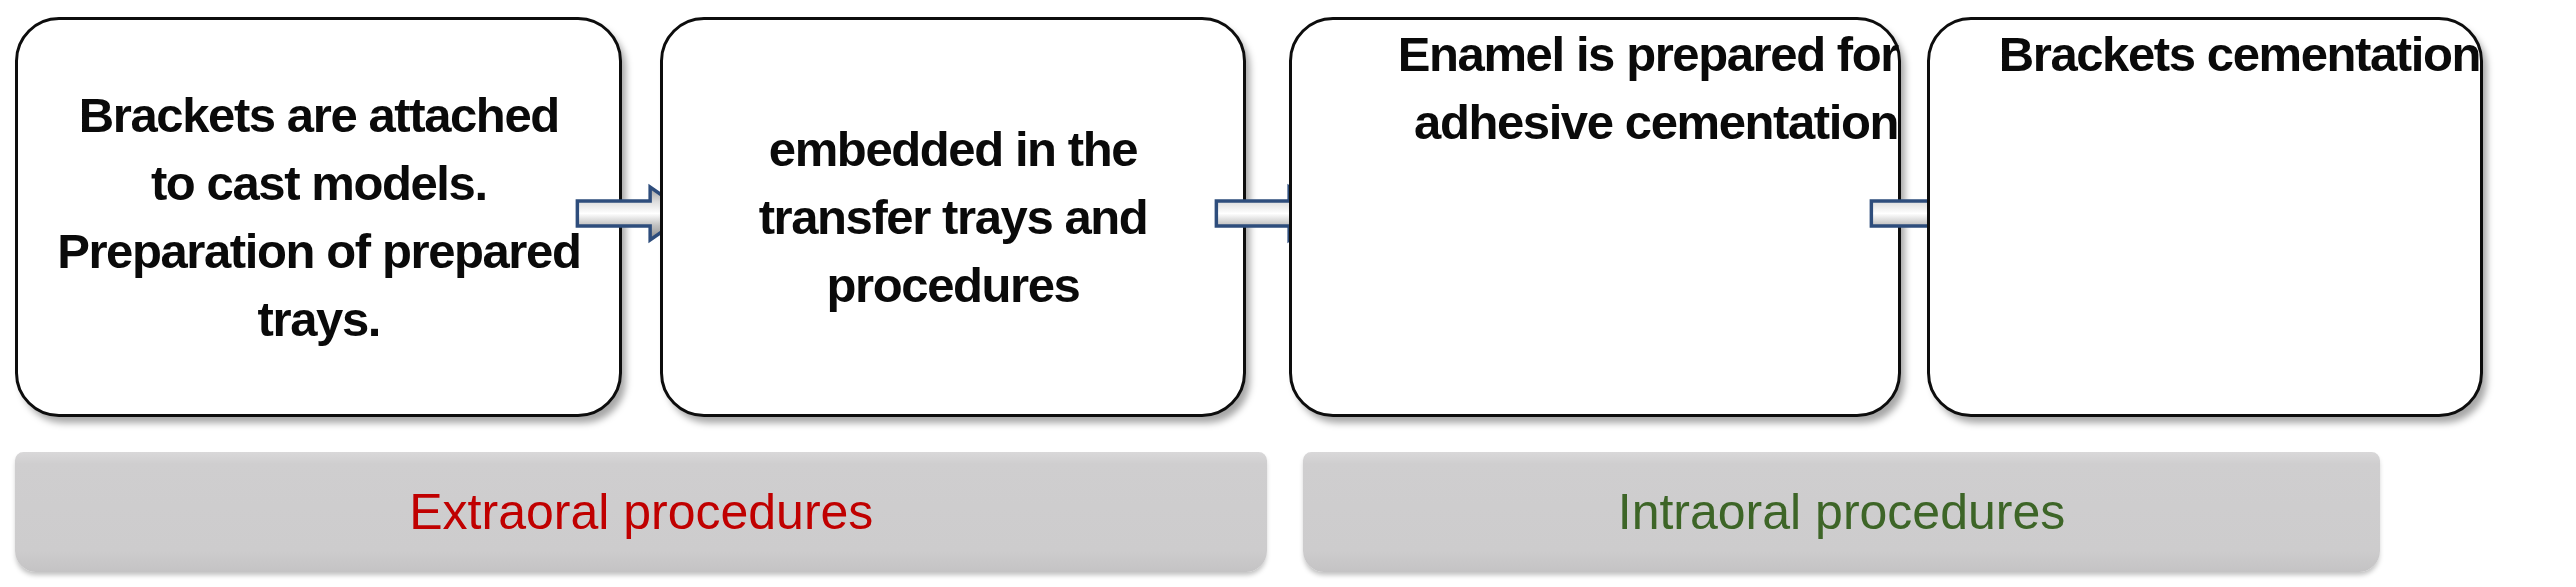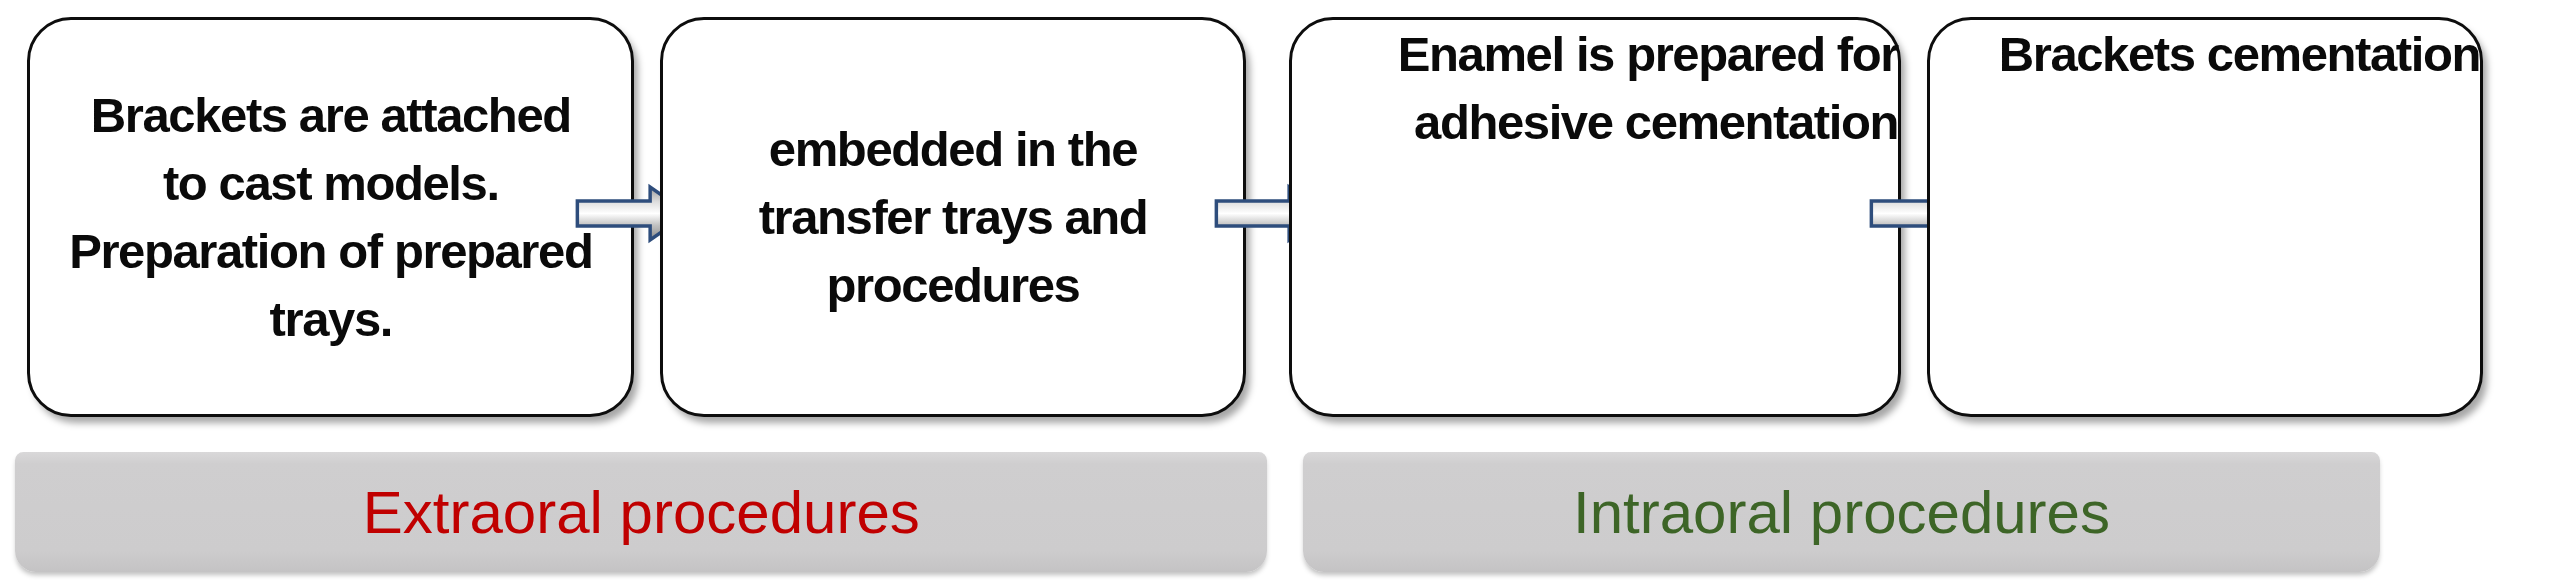--- a/index.html
+++ b/index.html
@@ -27,21 +27,21 @@
   }
   .flow-box.top-aligned{justify-content:flex-start;text-align:right;}
   .box-text{
     font-weight:700;
     font-size:49px;
     line-height:68px;
     letter-spacing:-1.4px;
     color:#0a0a0a;
     width:100%;
   }
-  #box-1{left:15.3px;width:607px;margin-left:12px;}
+  #box-1{left:15.3px;width:607px;}
   #box-2{left:660px;width:586px;}
   #box-3{left:1289px;width:612px;}
   #box-4{left:1927px;width:556px;}
   
   .flow-arrow{
     position:absolute;
     top:183px;
     width:117px;height:61px;
   }
   #arrow-1{left:575px;}
@@ -54,21 +54,21 @@
     background:linear-gradient(180deg,#d9d8d9 0%,#cfcecf 10%,#cdcccd 82%,#c4c3c4 100%);
     border-radius:8.3px 8.3px 21px 21px;
     box-shadow:0 4.2px 5.6px -1.4px rgba(0,0,0,0.25);
     display:flex;
     align-items:center;
     justify-content:center;
   }
   #band-extraoral{left:15.3px;width:1252px;}
   #band-intraoral{left:1303px;width:1077px;}
   .band-label{
-    font-size:60px;
+    font-size:50px;
     font-weight:400;
     letter-spacing:0px;
   }
   #band-extraoral .band-label{color:#c00000;}
   #band-intraoral .band-label{color:#3d6527;}
 </style>
 </head>
 <body>
 
 <div class="stage">

